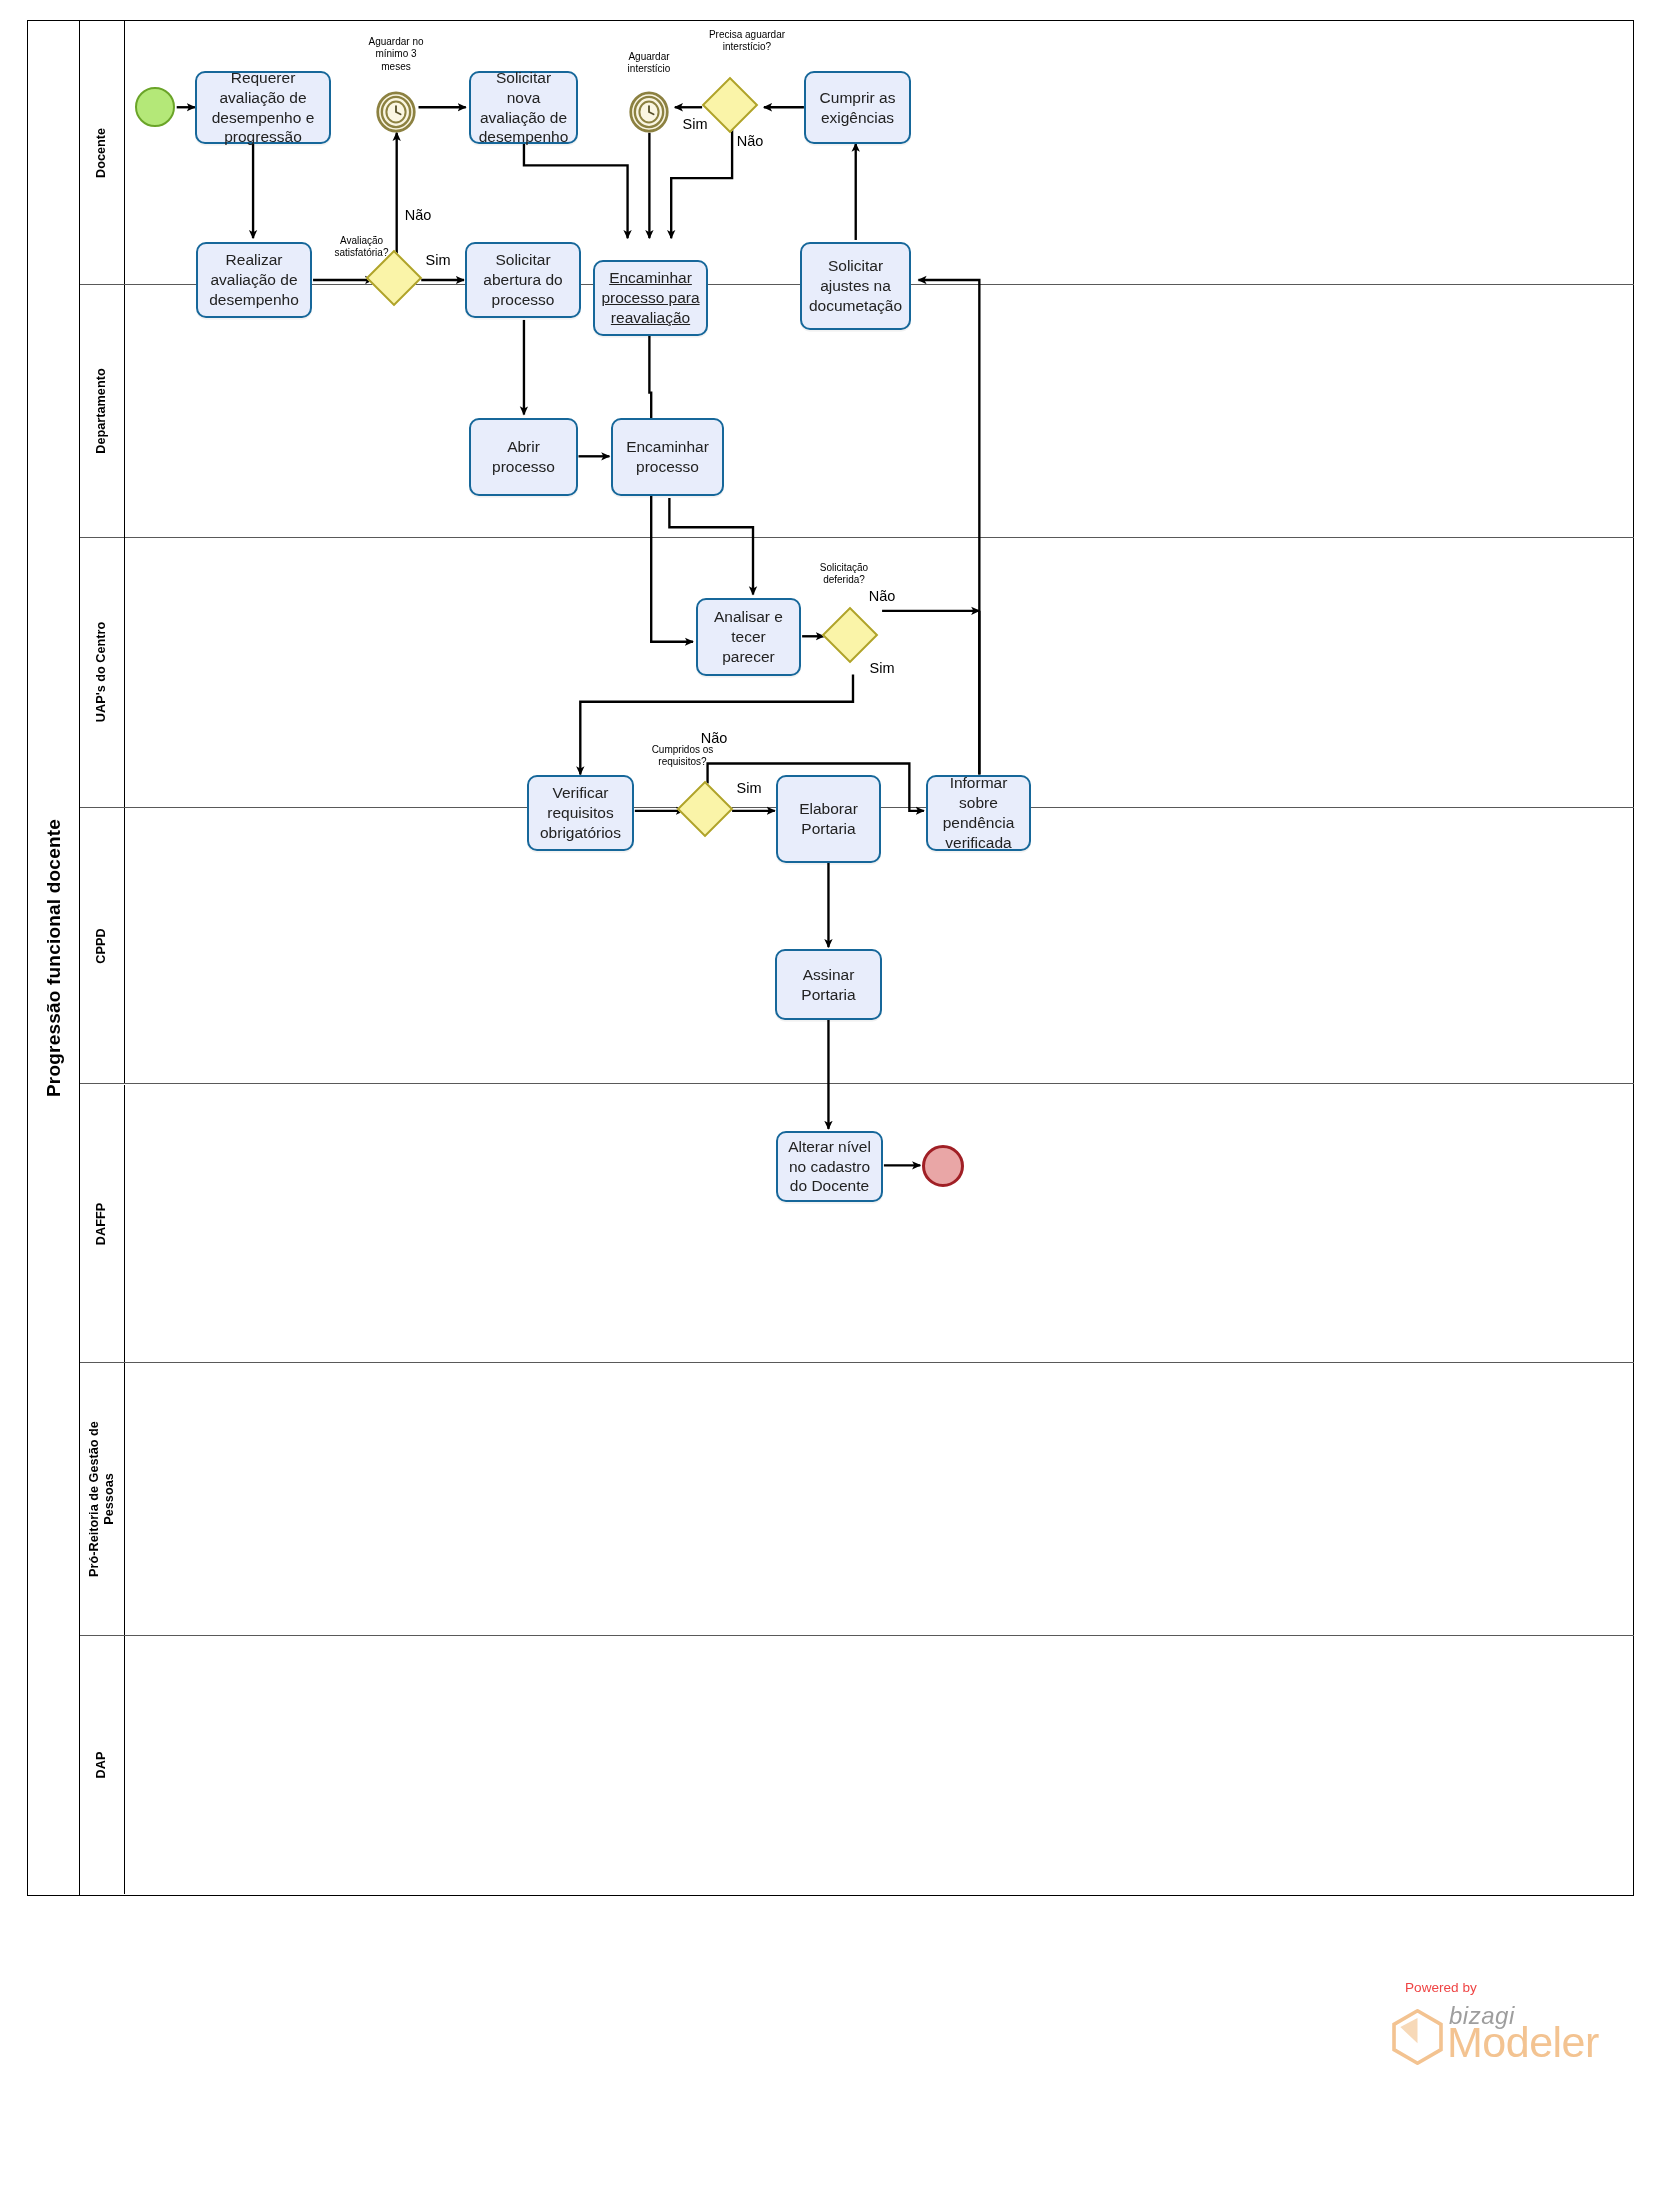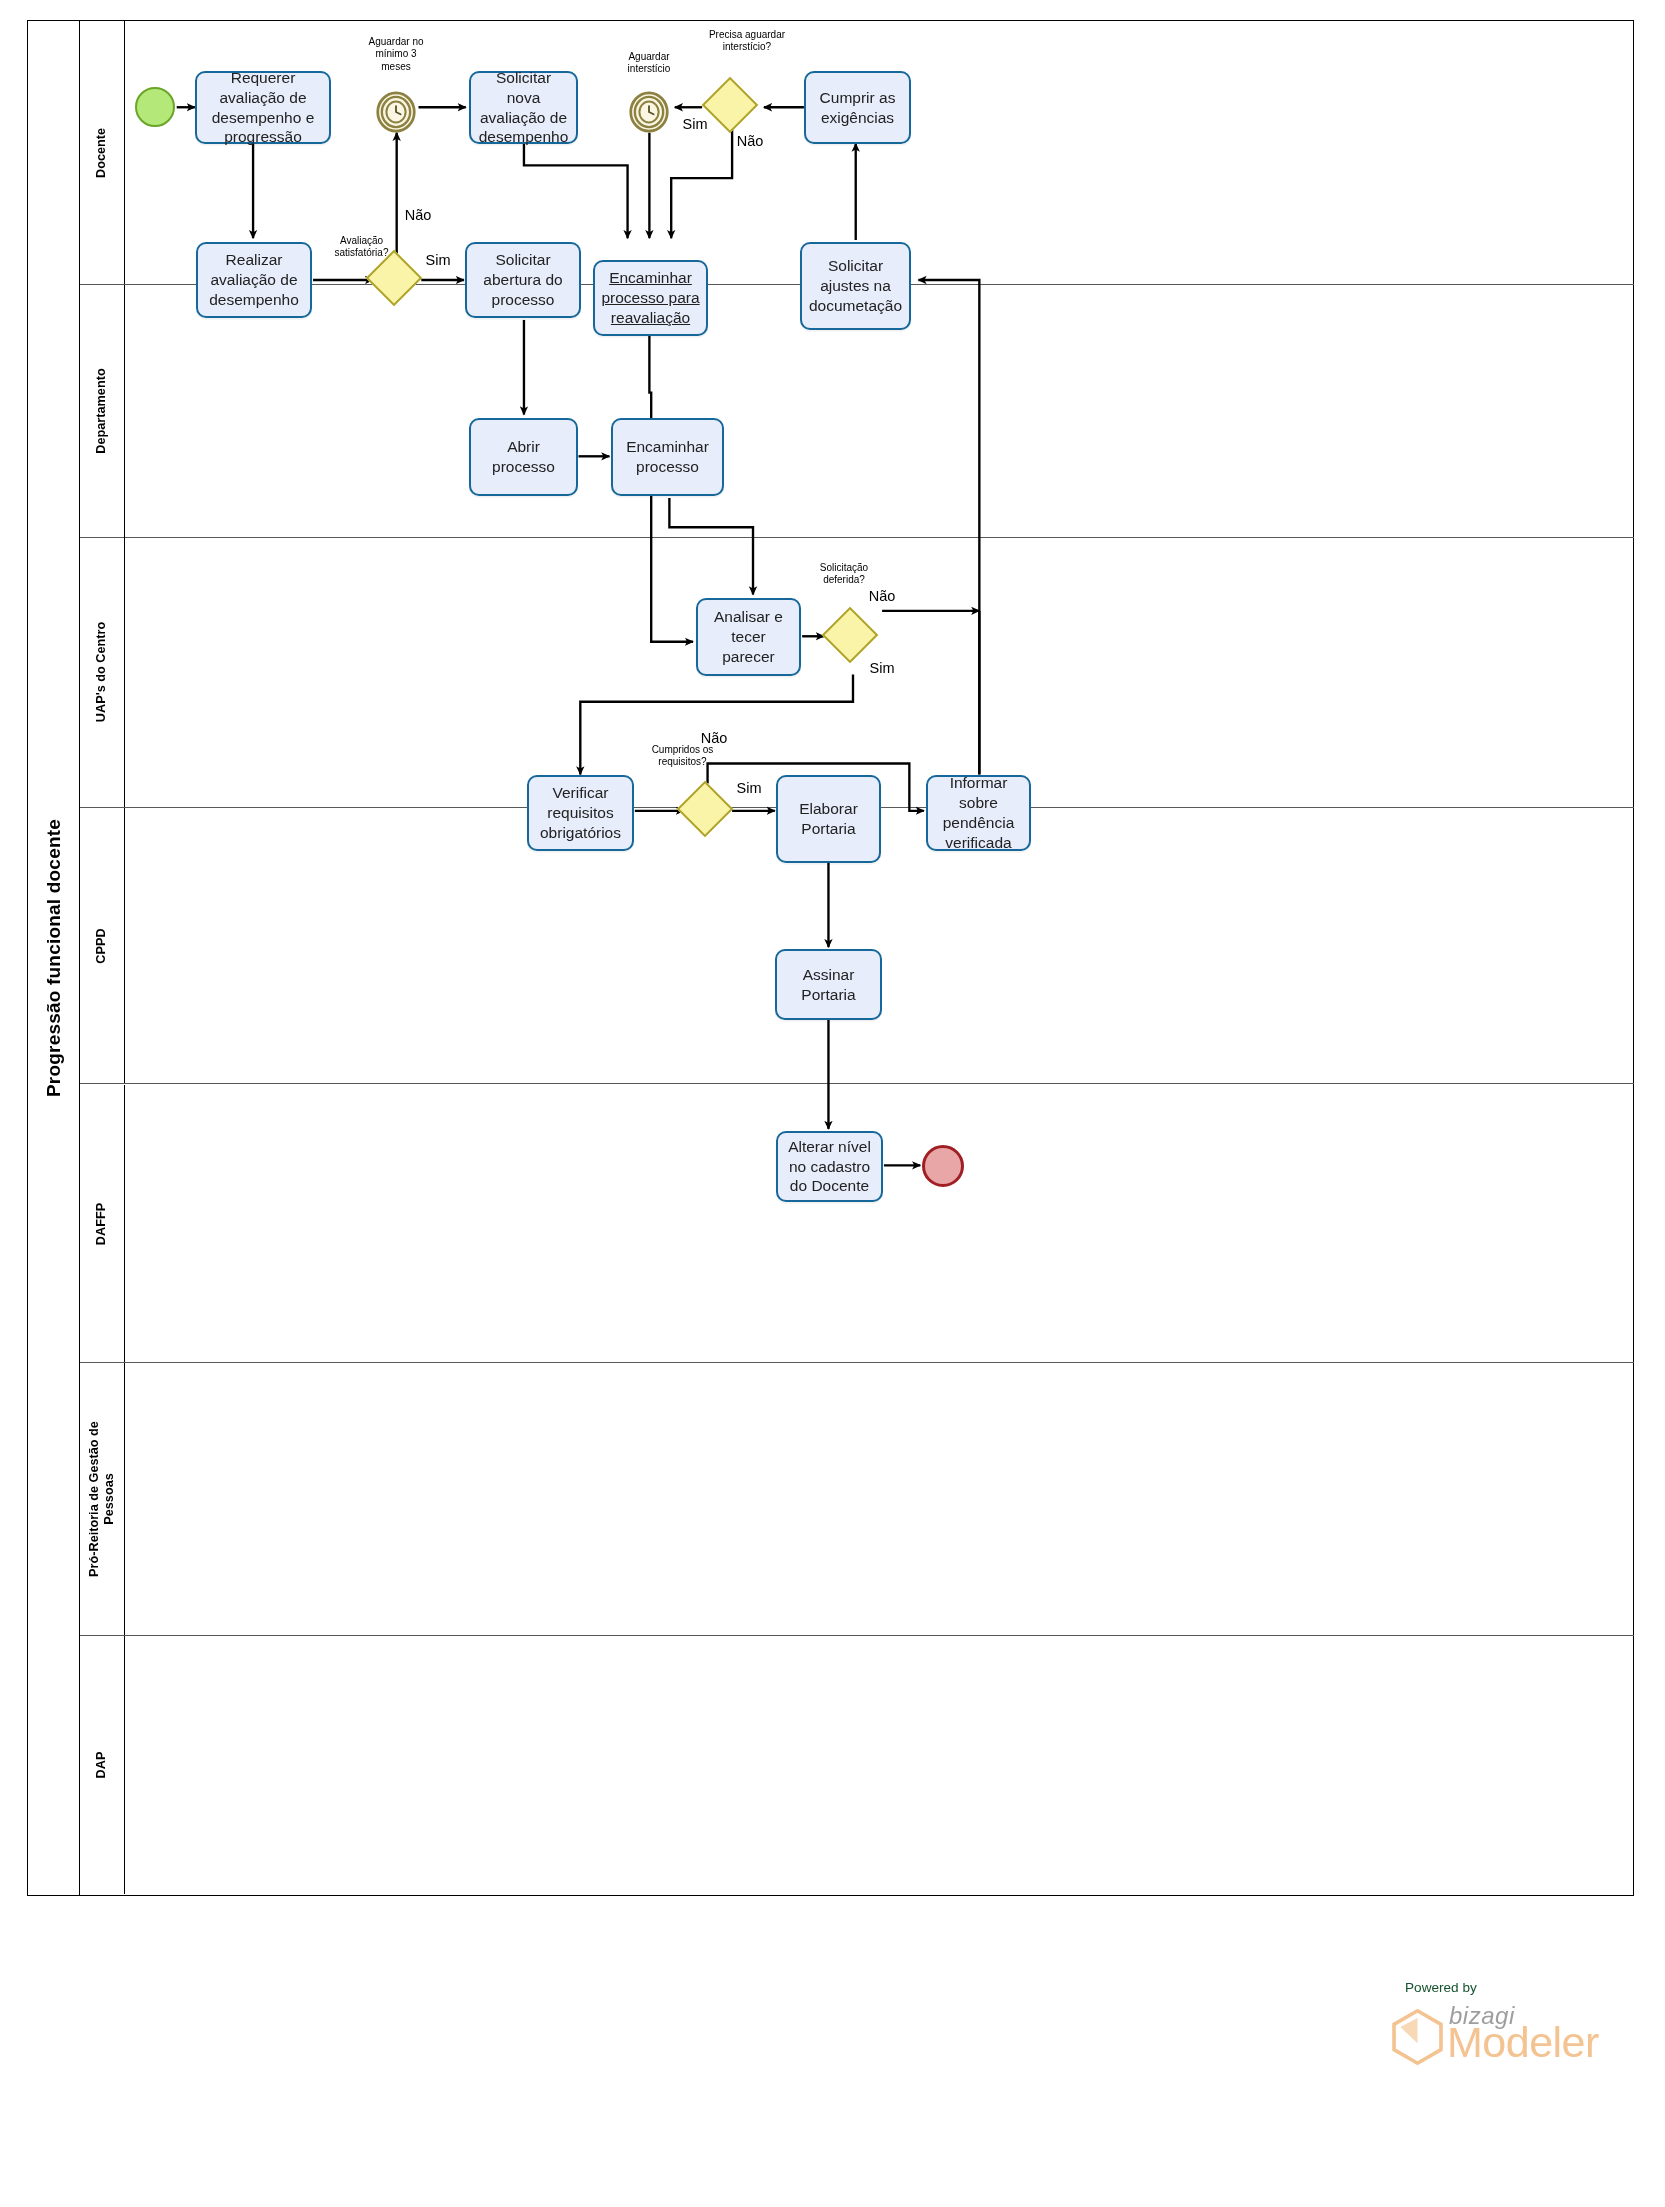--- a/index.html
+++ b/index.html
@@ -163,21 +163,21 @@
     left: 1349px;
     top: 1980px;
     width: 236px;
     height: 109px;
   }
   .brand-powered {
     position: absolute;
     left: 56px;
     top: 0px;
     font-size: 13.6px;
-    color: #14532d;
+    color: #ef4444;
   }
   .brand-bizagi {
     position: absolute;
     left: 100px;
     top: 22px;
     font-size: 24px;
     color: #9E9E9E;
     letter-spacing: 0.5px;
     font-style: italic;
   }

